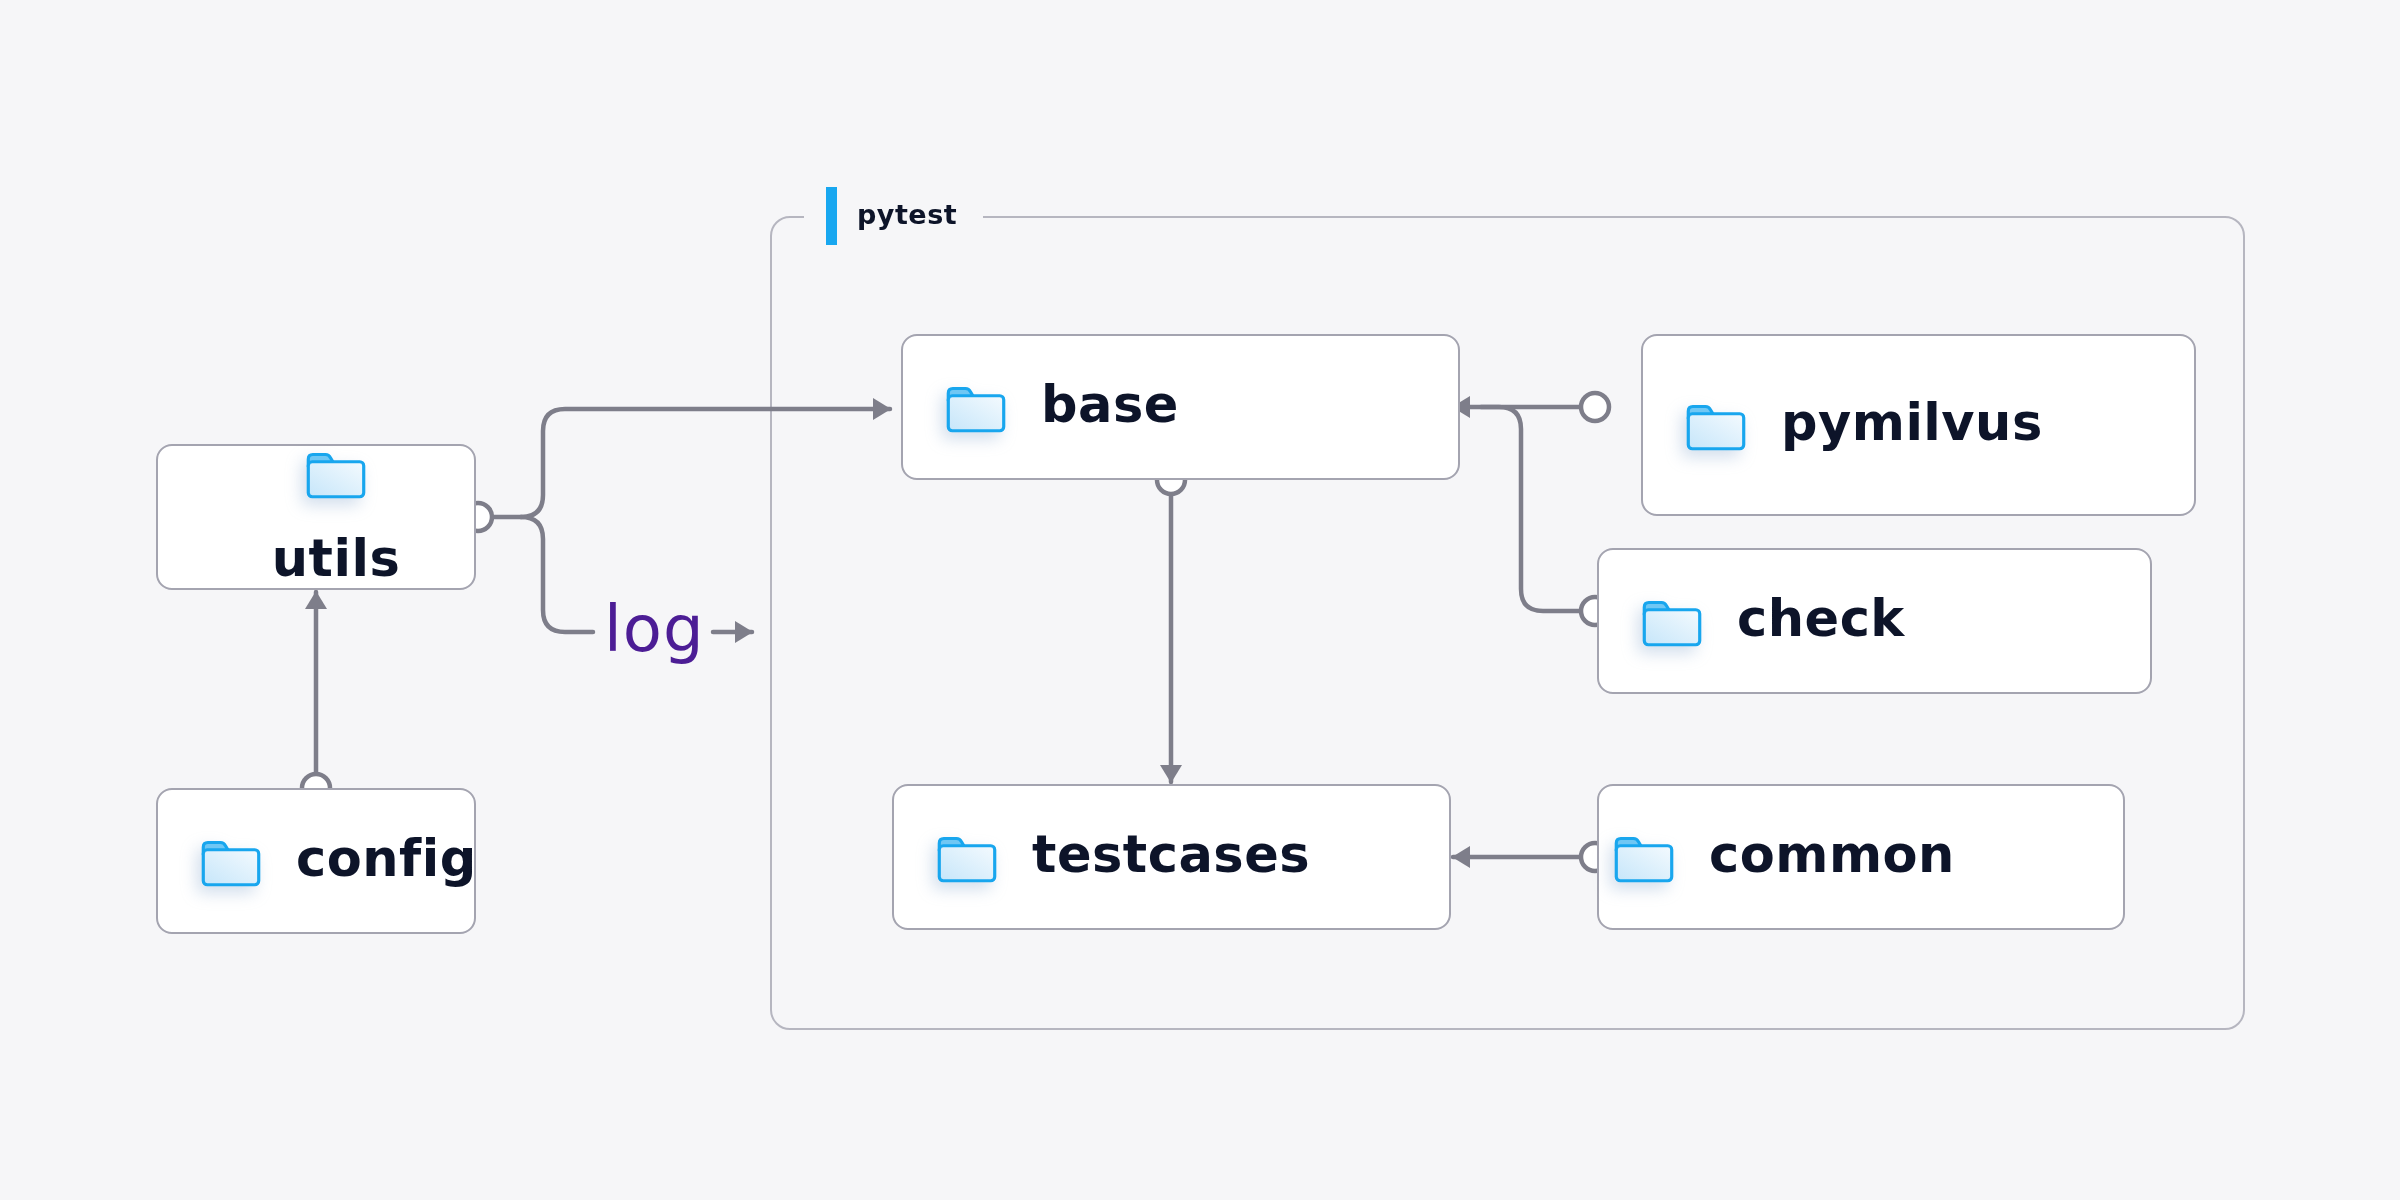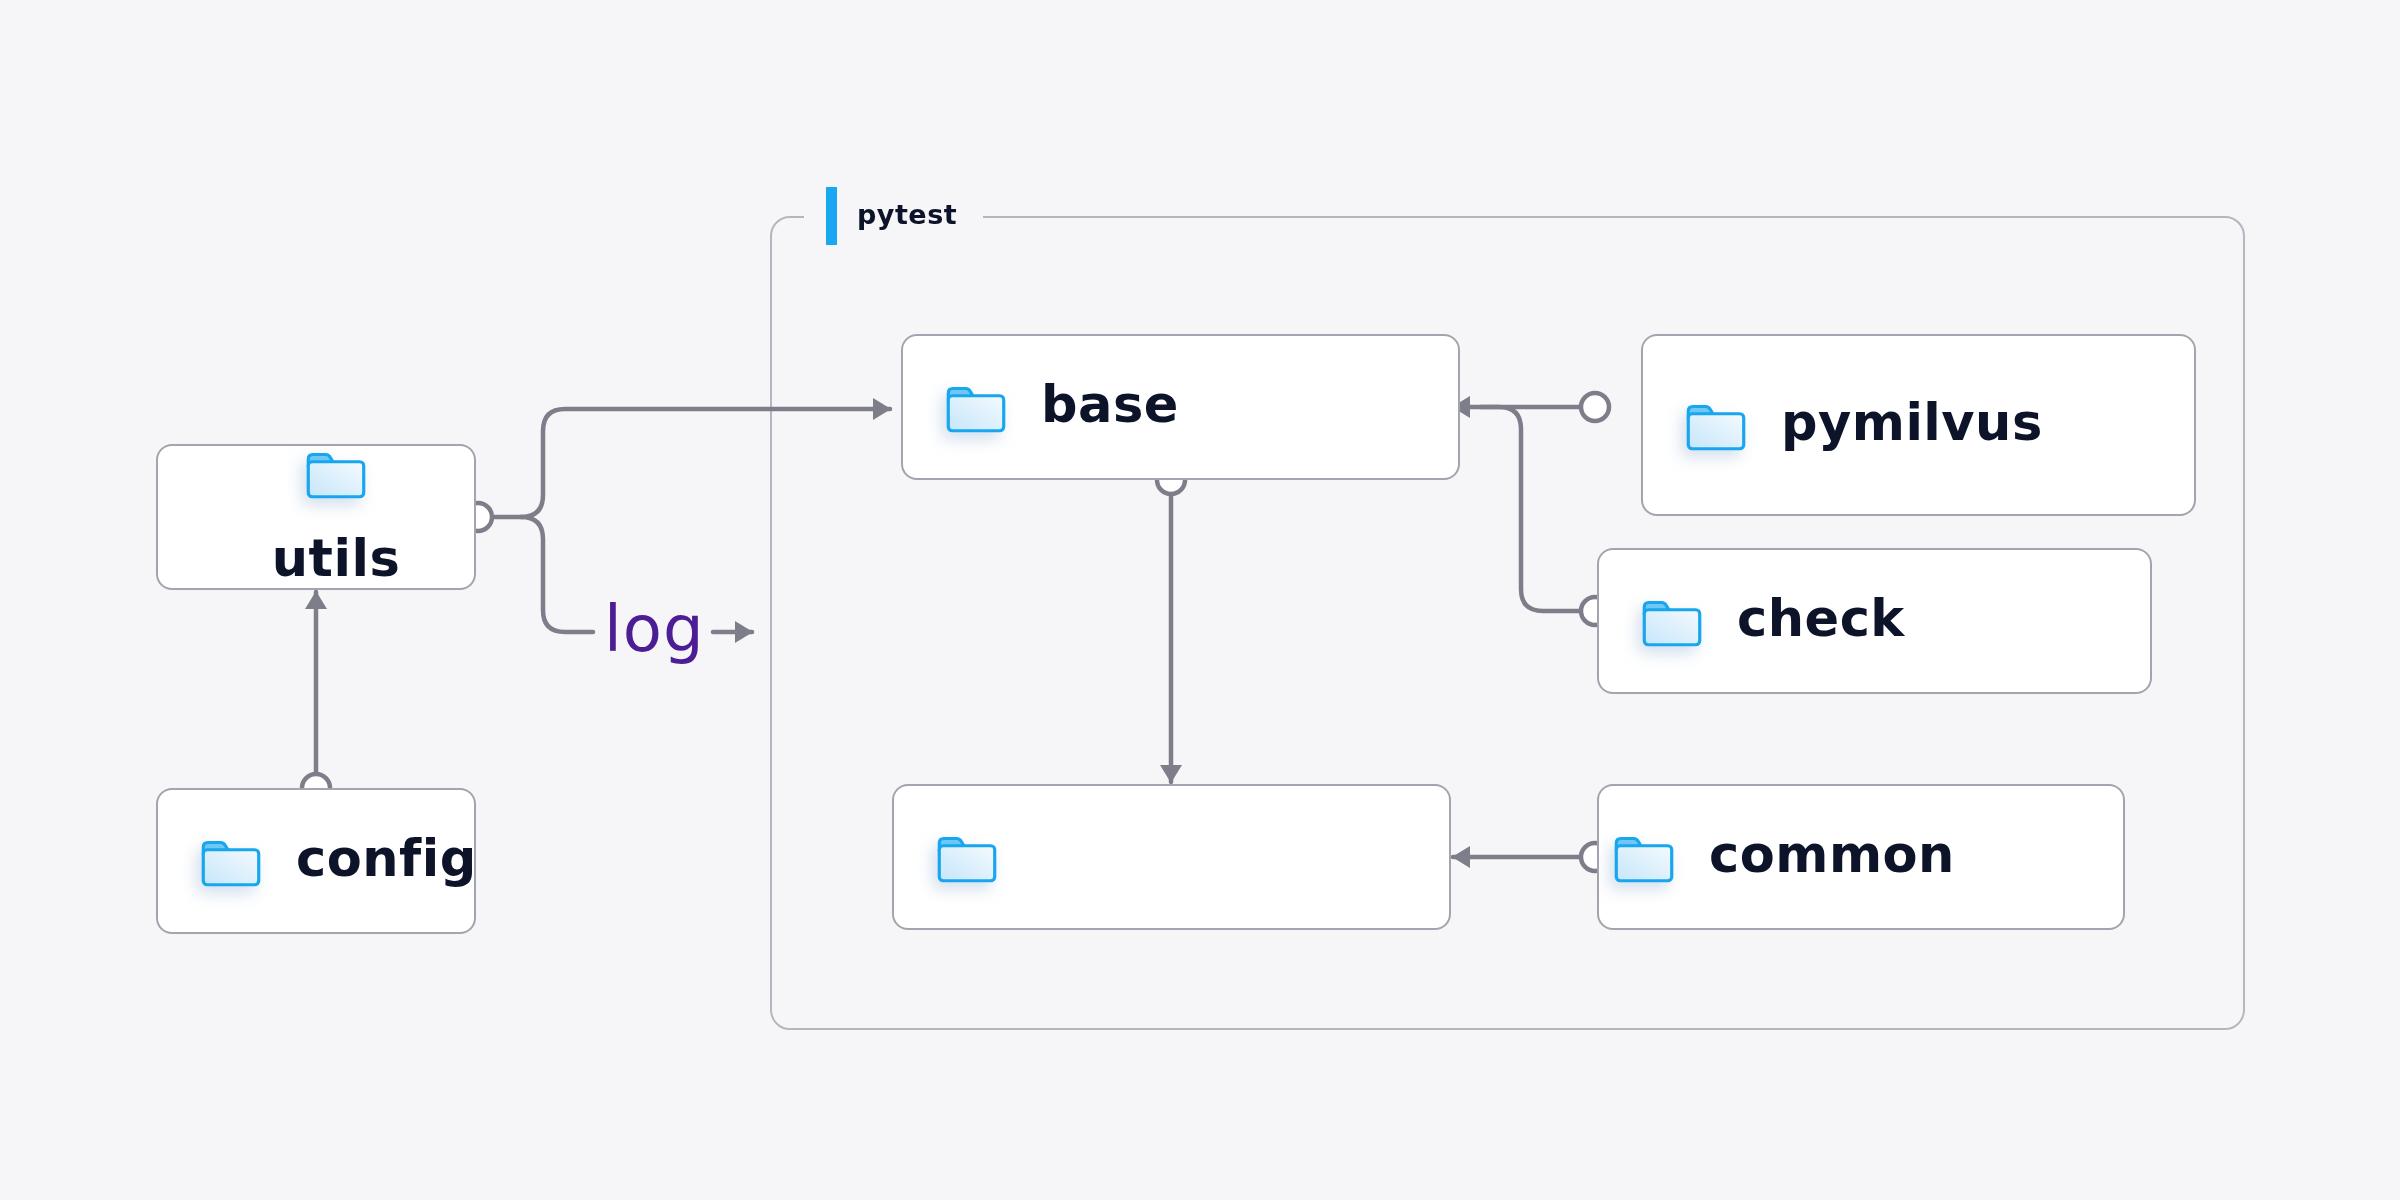--- a/index.html
+++ b/index.html
@@ -134,20 +134,21 @@
       <rect x="4" y="11.5" width="42" height="26.5" rx="3" fill="url(#folderBody)" stroke="#18a6ee" stroke-width="2.4"></rect>
     </svg>
     <span class="label">base</span>
   </div>
 
   <div class="node n-testcases">
     <svg class="folder" viewBox="0 0 50 40">
       <path d="M4 15 V9.5 Q4 6 7.5 6 H17 Q19.6 6 20.7 8.2 L23.5 13 L23.5 15 Z" fill="#6fc7f4" stroke="#18a6ee" stroke-width="2.4" stroke-linejoin="round"></path>
       <rect x="4" y="11.5" width="42" height="26.5" rx="3" fill="url(#folderBody)" stroke="#18a6ee" stroke-width="2.4"></rect>
     </svg>
+    <span class="label">testcases</span>
   </div>
 
   <div class="node n-pymilvus">
     <svg class="folder" viewBox="0 0 50 40">
       <path d="M4 15 V9.5 Q4 6 7.5 6 H17 Q19.6 6 20.7 8.2 L23.5 13 L23.5 15 Z" fill="#6fc7f4" stroke="#18a6ee" stroke-width="2.4" stroke-linejoin="round"></path>
       <rect x="4" y="11.5" width="42" height="26.5" rx="3" fill="url(#folderBody)" stroke="#18a6ee" stroke-width="2.4"></rect>
     </svg>
     <span class="label">pymilvus</span>
   </div>
 

